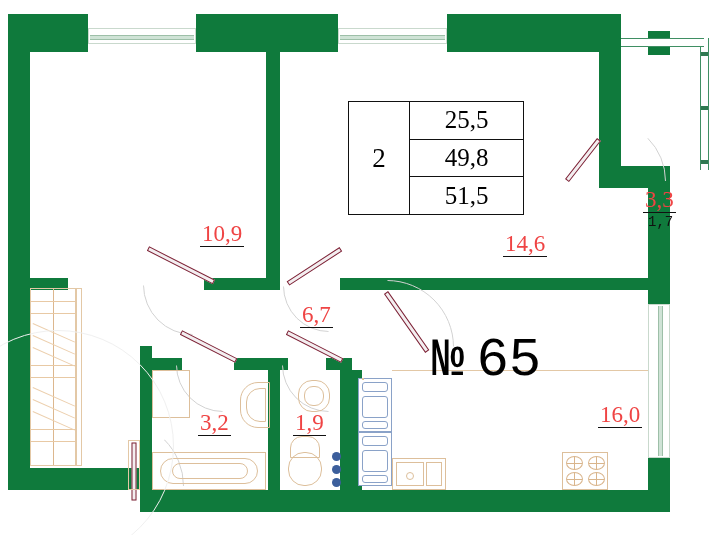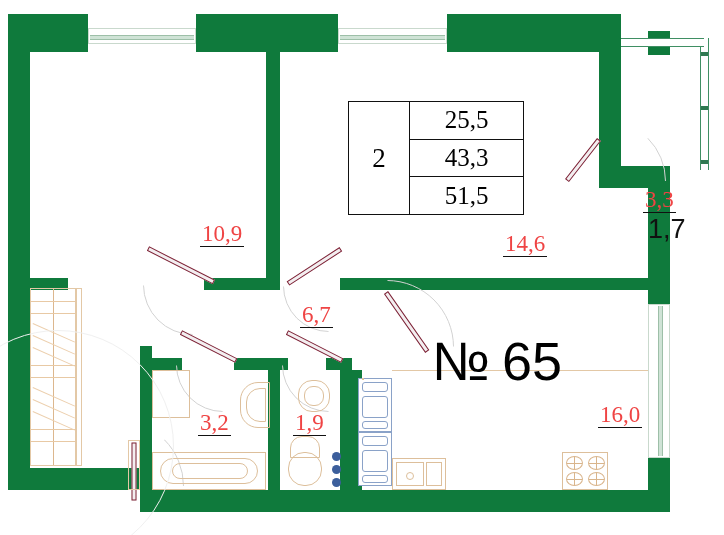--- a/index.html
+++ b/index.html
@@ -40,23 +40,23 @@
 
   
   .hatch{position:absolute;overflow:hidden;}
   .hline{position:absolute;height:1px;background:#e8c9a4;left:0;right:0;}
   .hdiag{position:absolute;height:1px;background:#eccfad;transform-origin:0 0;}
   .vline{position:absolute;width:1px;background:#dcb78e;top:0;bottom:0;}
 
   
   .area{position:absolute;font-family:"Liberation Serif",serif;font-size:23px;color:#ef4444;
         border-bottom:1.5px solid #111;line-height:1.05;white-space:nowrap;padding:0 2px;}
-  .area-plain{position:absolute;font-family:Liberation Sans, sans-serif;font-size:27px;color:#111;
+  .area-plain{position:absolute;font-family:Liberation Mono, monospace;font-size:14px;color:#111;
         line-height:1.05;white-space:nowrap;}
-  .num{position:absolute;font-family:Liberation Sans, sans-serif;font-size:54px;color:#000;white-space:nowrap;}
+  .num{position:absolute;font-family:Liberation Mono, monospace;font-size:54px;color:#000;white-space:nowrap;}
   .num .no{font-size:54px;}
 
   
   #info{position:absolute;left:348px;top:101px;width:176px;height:114px;
         border:1.5px solid #111;box-sizing:border-box;display:flex;background:#fff;}
   #info .rooms{width:60px;display:flex;align-items:center;justify-content:center;
                border-right:1.5px solid #111;font-size:27px;}
   #info .cols{flex:1;display:flex;flex-direction:column;}
   #info .cell{flex:1;display:flex;align-items:center;justify-content:center;font-size:25px;}
   #info .cell + .cell{border-top:1.5px solid #111;}
@@ -201,21 +201,21 @@
   <div class="burner" style="left:588px;top:456px;width:17px;height:14px;"></div>
   <div class="burner" style="left:566px;top:472px;width:17px;height:14px;"></div>
   <div class="burner" style="left:588px;top:472px;width:17px;height:14px;"></div>
 
   <div class="fx" style="left:128px;top:440px;width:12px;height:50px;"></div>
 
   <div id="info">
     <div class="rooms">2</div>
     <div class="cols">
       <div class="cell">25,5</div>
-      <div class="cell">43,3</div>
+      <div class="cell">49,8</div>
       <div class="cell">51,5</div>
     </div>
   </div>
 
   <div class="area" style="left:200px;top:222px;">10,9</div>
   <div class="area" style="left:503px;top:232px;">14,6</div>
   <div class="area" style="left:300px;top:303px;">6,7</div>
   <div class="area" style="left:198px;top:411px;">3,2</div>
   <div class="area" style="left:293px;top:411px;">1,9</div>
   <div class="area" style="left:598px;top:403px;">16,0</div>

